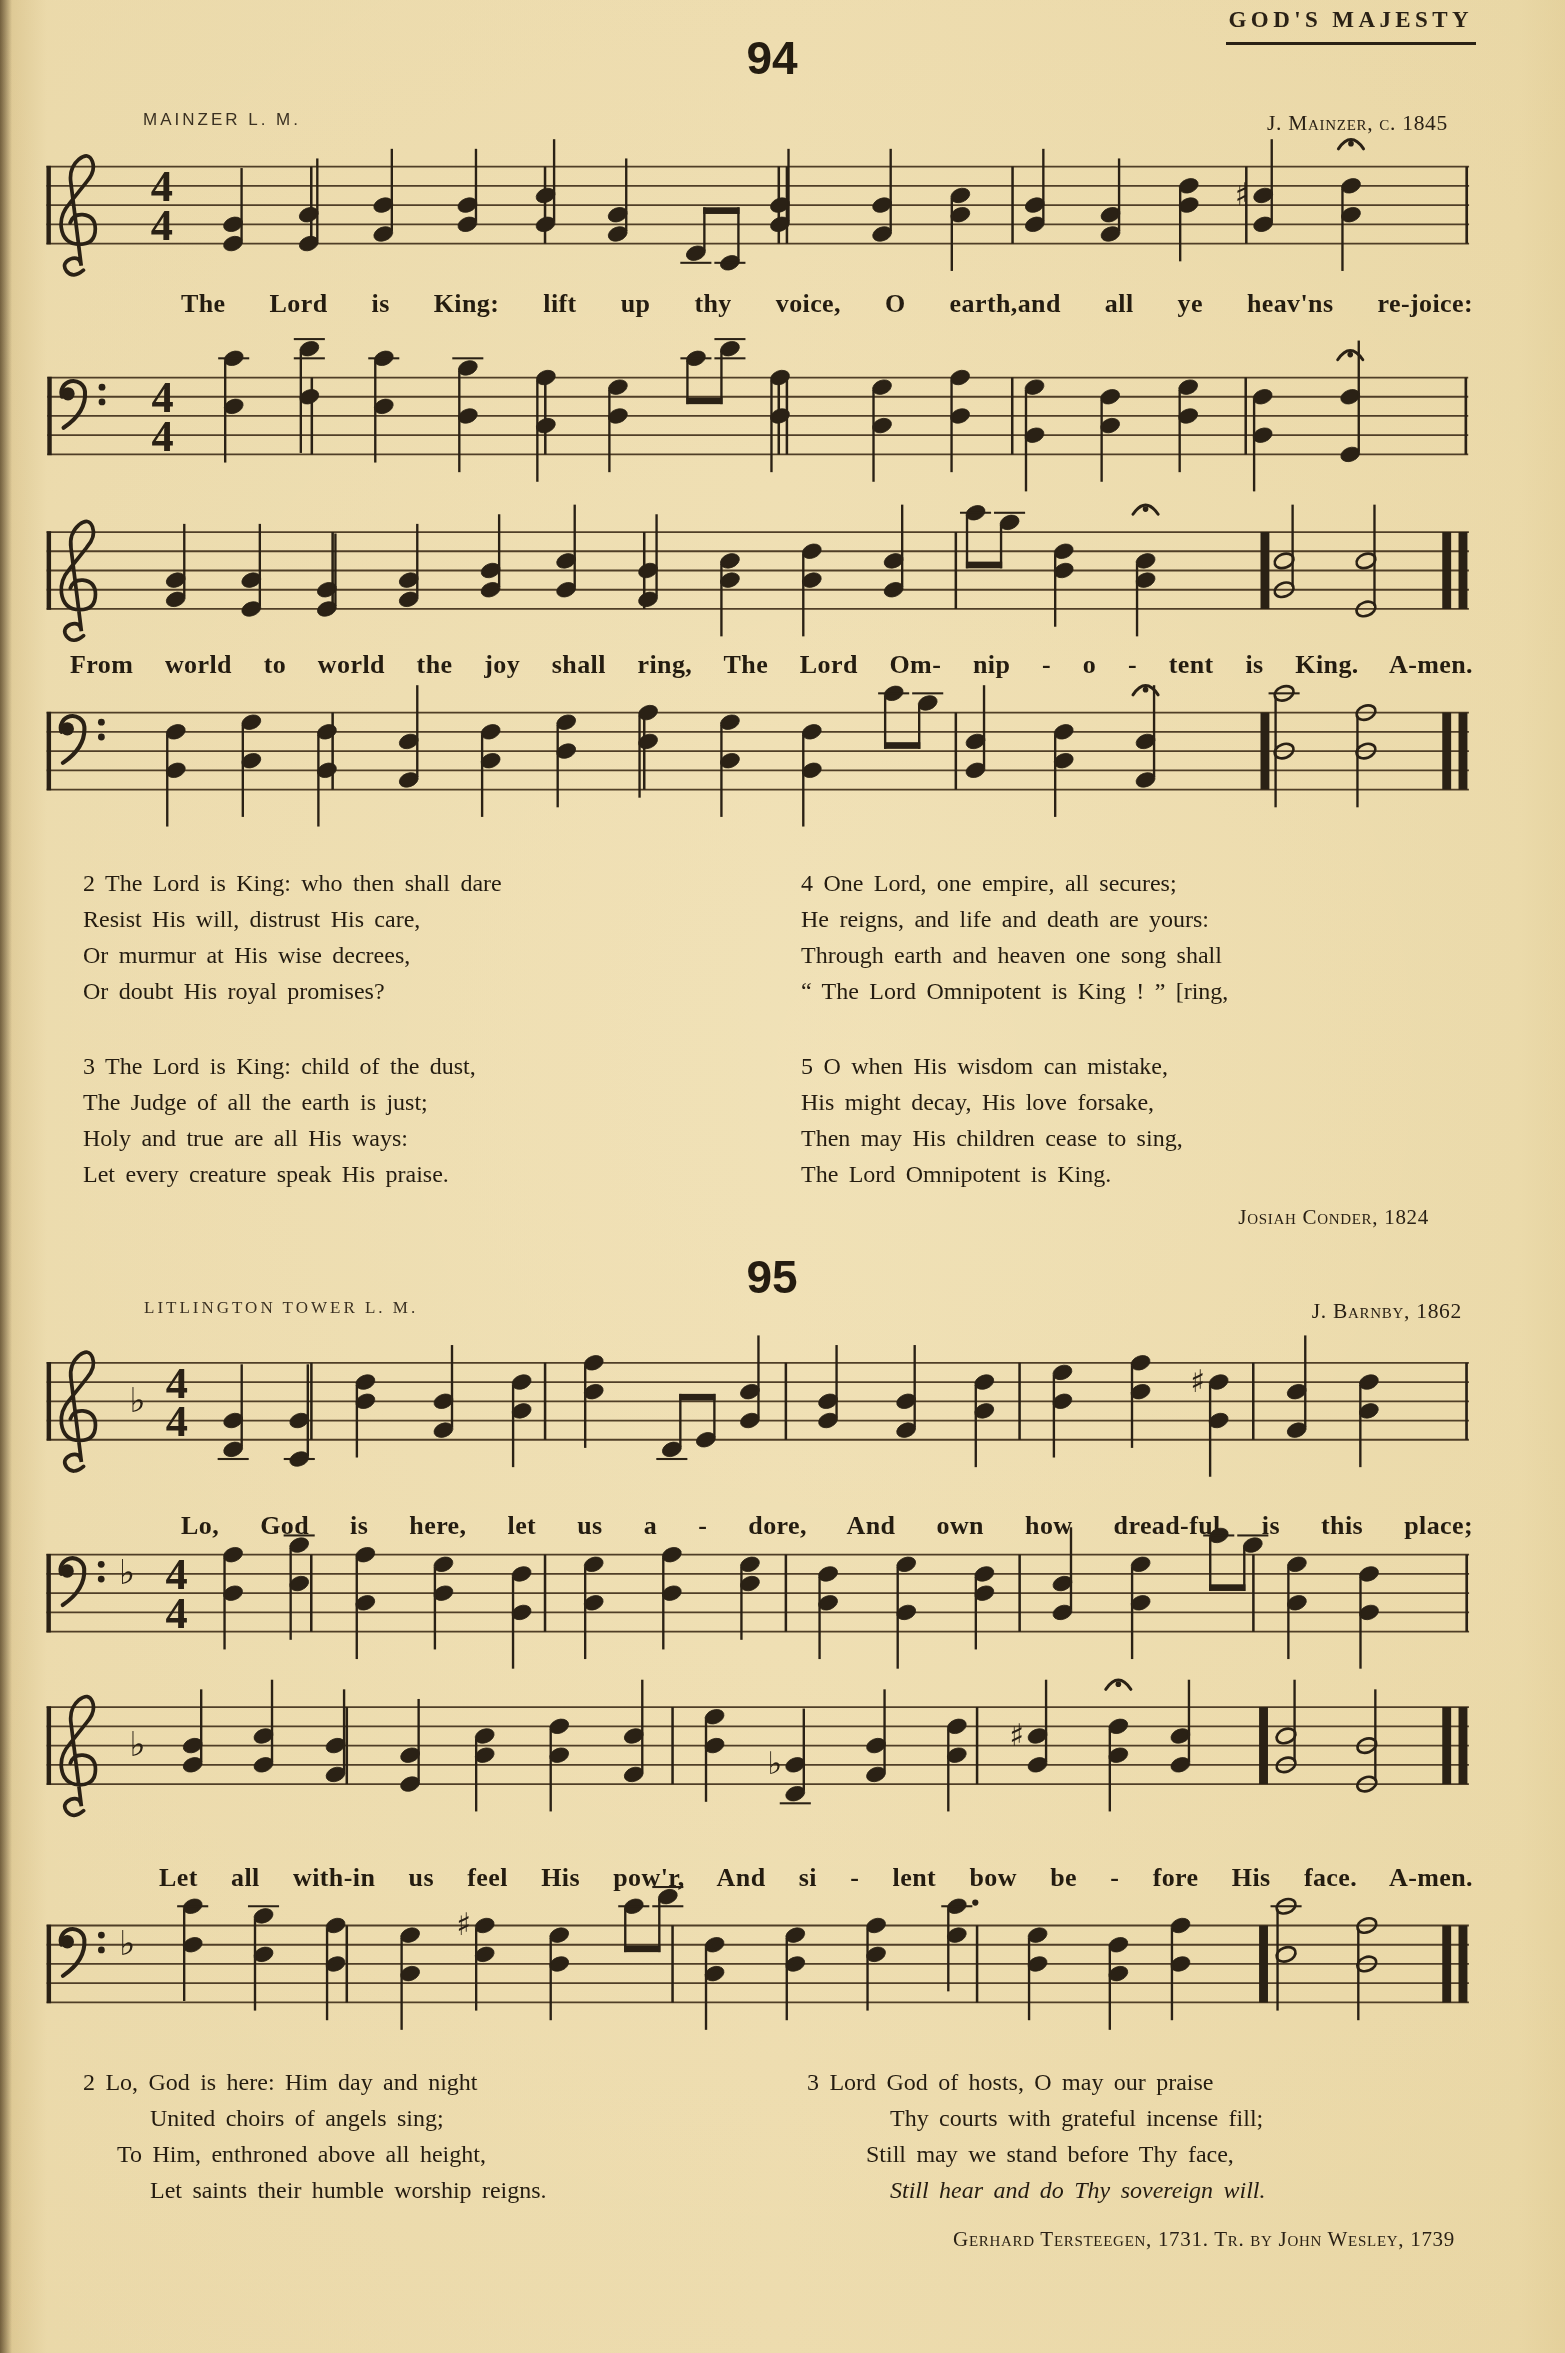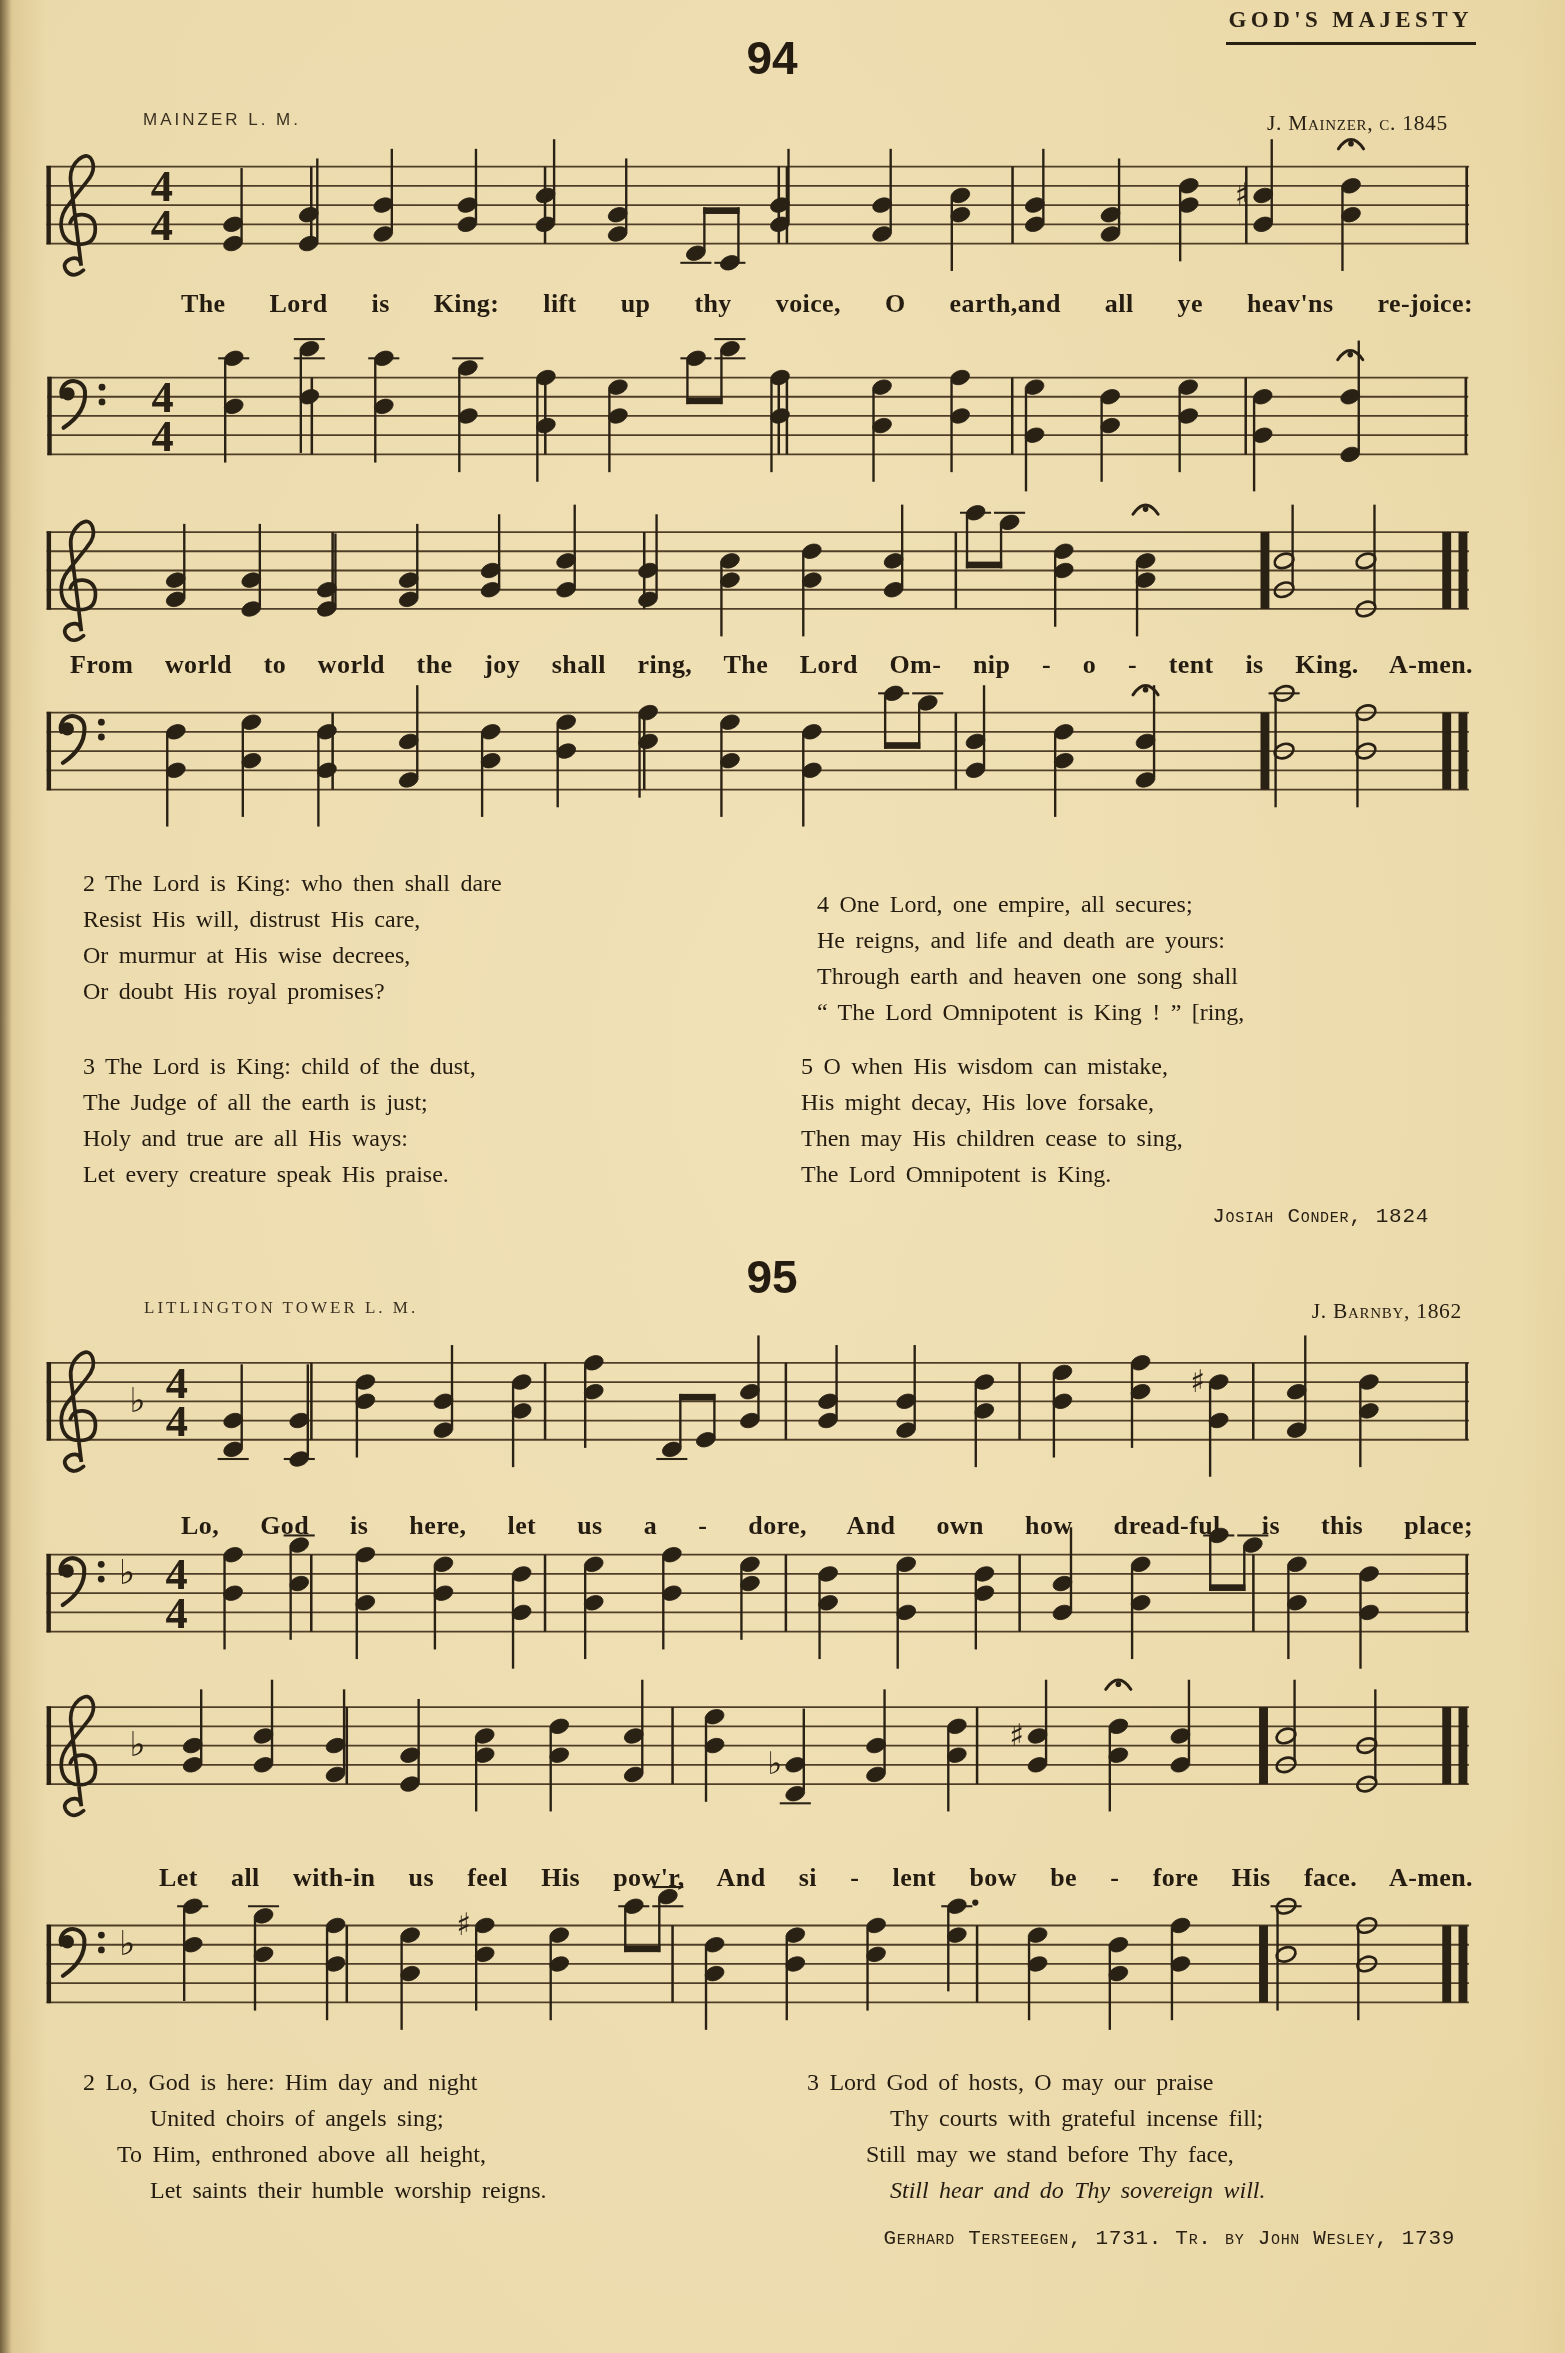--- a/index.html
+++ b/index.html
@@ -43,21 +43,20 @@
   .lyricline{
     font-weight:bold;font-size:26px;color:#241c10;
     text-align:justify;text-align-last:justify;
     white-space:normal;letter-spacing:0.4px;
   }
   .verse{font-size:24px;line-height:36px;color:#241c10;}
   .verse .vline{white-space:nowrap;word-spacing:4.4px;}
   .attr{
     font-variant:small-caps;font-size:21px;letter-spacing:0.7px;color:#2a2115;
     text-align:right;
-    font-family:Liberation Mono, monospace;
   }
   .ind1{padding-left:67px;} .ind2{padding-left:34px;} .ind3{padding-left:67px;}
   .r3-1{padding-left:83px;} .r3-2{padding-left:59px;} .r3-3{padding-left:83px;font-style:italic;}
   svg.sys{position:absolute;overflow:visible;}
 </style>
 </head>
 <body>
 
 <div class="page">
 
@@ -359,21 +358,21 @@
     <div class="vline">Resist His will, distrust His care,</div>
     <div class="vline">Or murmur at His wise decrees,</div>
     <div class="vline">Or doubt His royal promises?</div>
   </div>
   <div class="abs verse" style="left:83px;top:1048px;width:681px;">
     <div class="vline">3 The Lord is King: child of the dust,</div>
     <div class="vline">The Judge of all the earth is just;</div>
     <div class="vline">Holy and true are all His ways:</div>
     <div class="vline">Let every creature speak His praise.</div>
   </div>
-  <div class="abs verse" style="left:801px;top:886px;width:696px;margin-left:16px;">
+  <div class="abs verse" style="left:801px;top:865px;width:696px;">
     <div class="vline">4 One Lord, one empire, all secures;</div>
     <div class="vline">He reigns, and life and death are yours:</div>
     <div class="vline">Through earth and heaven one song shall</div>
     <div class="vline">“ The Lord Omnipotent is King ! ”  [ring,</div>
   </div>
   <div class="abs verse" style="left:801px;top:1048px;width:696px;">
     <div class="vline">5 O when His wisdom can mistake,</div>
     <div class="vline">His might decay, His love forsake,</div>
     <div class="vline">Then may His children cease to sing,</div>
     <div class="vline">The Lord Omnipotent is King.</div>

